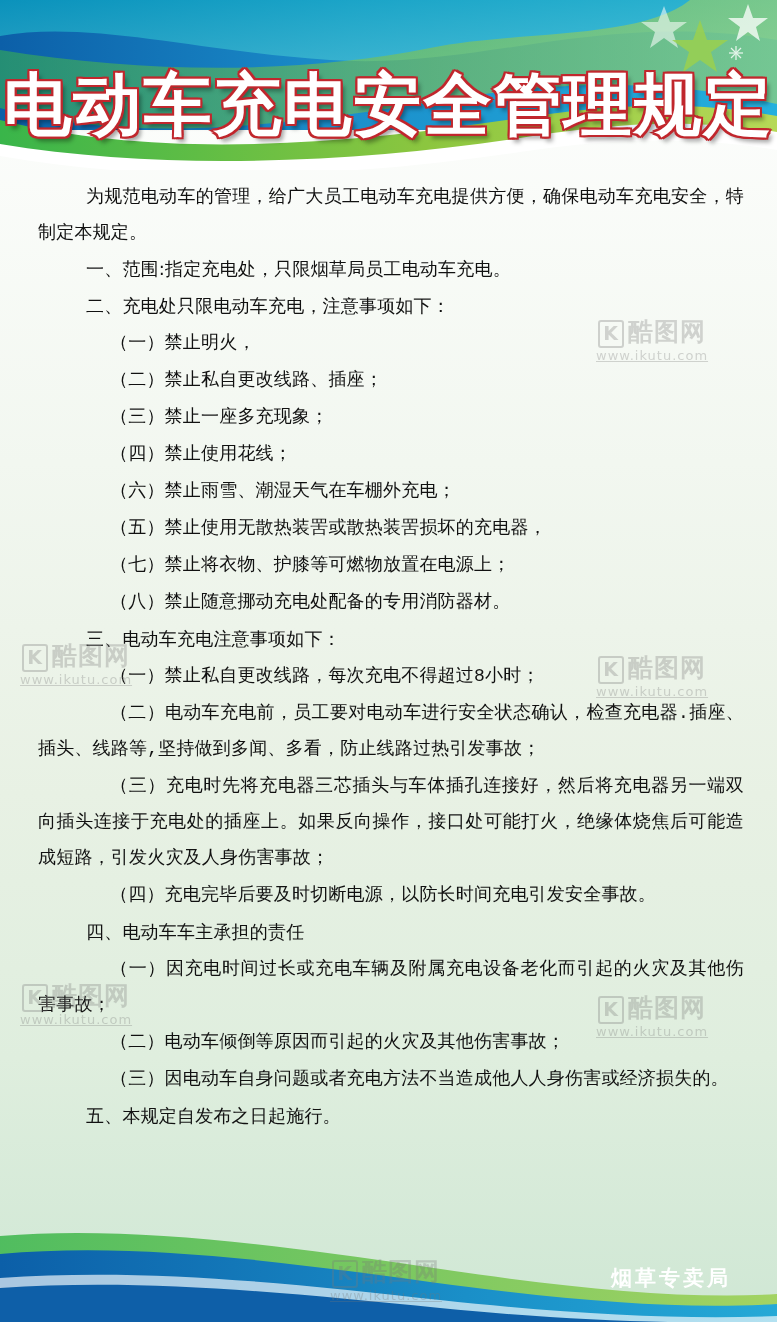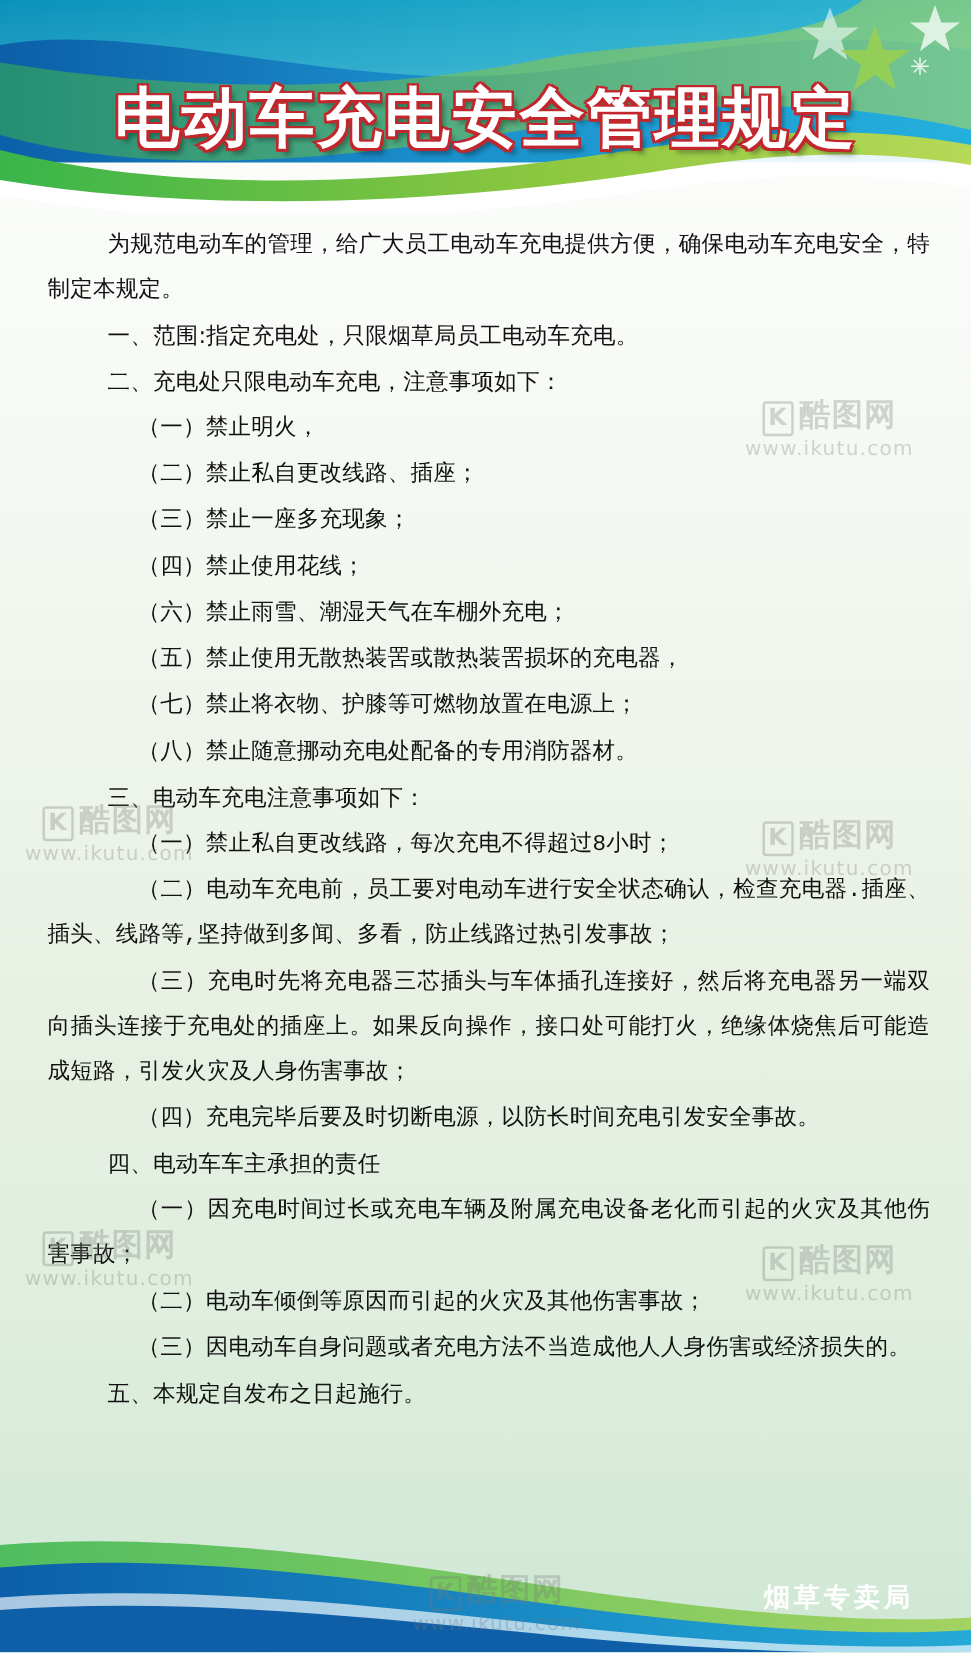--- a/index.html
+++ b/index.html
@@ -31,21 +31,21 @@
     position: absolute;
     left: 0;
     top: 60px;
     width: 777px;
     text-align: center;
     z-index: 6;
   }
   .title {
     display: inline-block;
     font-family: "DejaVu Sans", "Liberation Sans", sans-serif;
-    font-size: 52px;
+    font-size: 68px;
     font-weight: bold;
     letter-spacing: 2px;
     color: #ffffff;
     -webkit-text-stroke: 3px #c1272d;
     paint-order: stroke fill;
     text-shadow:
        2px 0 0 #c1272d, -2px 0 0 #c1272d, 0 2px 0 #c1272d, 0 -2px 0 #c1272d,
        2px 2px 0 #c1272d, -2px 2px 0 #c1272d, 2px -2px 0 #c1272d, -2px -2px 0 #c1272d,
        4px 5px 4px rgba(0,0,0,0.35);
     white-space: nowrap;
@@ -105,23 +105,24 @@
     text-align: center;
     line-height: 1.25;
   }
   .wm .big {
     font-size: 25px;
     font-weight: bold;
     letter-spacing: 1px;
     white-space: nowrap;
   }
   .wm .small {
-    font-size: 16px;
+    font-size: 13px;
     letter-spacing: 1px;
     white-space: nowrap;
+    text-decoration: underline;
   }
   .wm .kbox {
     display: inline-block;
     border: 2px solid rgba(120,120,120,0.32);
     border-radius: 3px;
     padding: 0 3px;
     margin-right: 4px;
     font-size: 19px;
   }
 </style>

